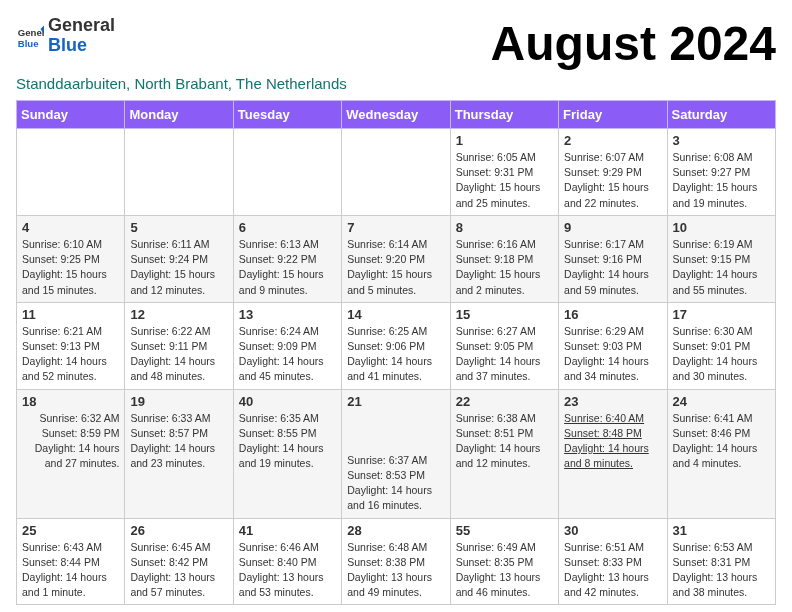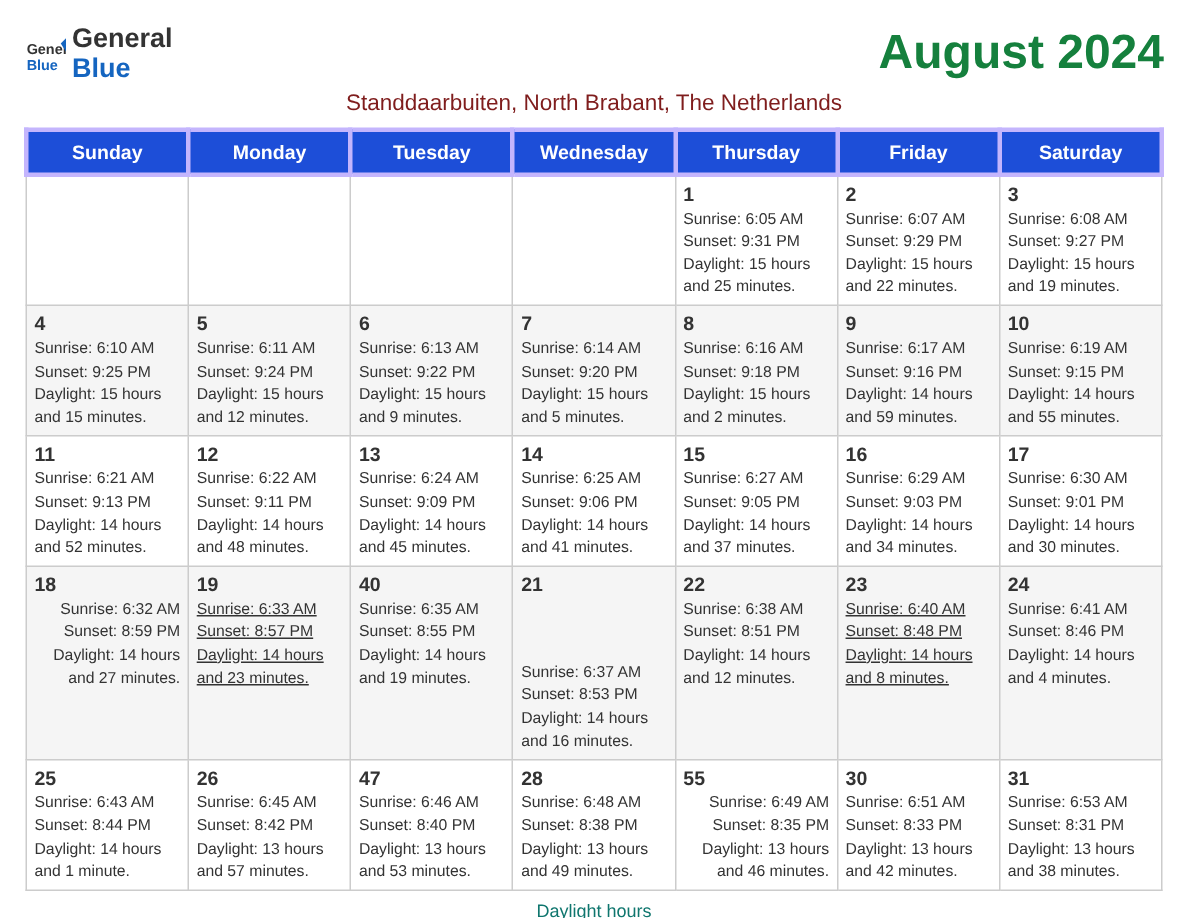--- a/index.html
+++ b/index.html
@@ -26,44 +26,43 @@
       font-weight: bold;
       line-height: 1.1;
     }
     .logo-general { color: #333; }
     .logo-blue { color: #1565c0; }
     .logo-icon {
       width: 28px;
       height: 28px;
     }
     .month-title {
-      font-size: 32px;
+      font-size: 48px;
       font-weight: bold;
-      color: #15803d;
+      color: #000000;
       text-align: right;
     }
     .subtitle {
-      text-align: center;
       font-size: 15px;
-      color: #7f1d1d;
+      color: #0f766e;
       margin-bottom: 8px;
     }
     .calendar {
       width: 100%;
       border-collapse: collapse;
       font-size: 11px;
     }
     .calendar th {
-      background-color: #1d4ed8;
+      background-color: #8b5cf6;
       color: #fff;
       padding: 6px 4px;
-      text-align: center;
+      text-align: left;
       font-size: 13px;
       font-weight: bold;
-      border: 3px solid #c4b5fd;
+      border: 1px solid #c4b5fd;
     }
     .calendar td {
       border: 1px solid #ccc;
       vertical-align: top;
       padding: 4px 5px;
       width: calc(100% / 7);
       height: 86px;
       background: #fff;
     }
     .calendar tr:nth-child(even) td {
@@ -257,21 +256,21 @@
       <tr>
         <td>
           <div class="day-number">18</div>
           <div class="day-info" style="white-space: pre-line; text-align: right;">Sunrise: 6:32 AM
 Sunset: 8:59 PM
 Daylight: 14 hours
 and 27 minutes.</div>
         </td>
         <td>
           <div class="day-number">19</div>
-          <div class="day-info" style="white-space: pre-line; text-decoration: underline;">Sunrise: 6:33 AM
+          <div class="day-info" style="white-space: pre-line;">Sunrise: 6:33 AM
 Sunset: 8:57 PM
 Daylight: 14 hours
 and 23 minutes.</div>
         </td>
         <td>
           <div class="day-number">40</div>
           <div class="day-info" style="white-space: pre-line;">Sunrise: 6:35 AM
 Sunset: 8:55 PM
 Daylight: 14 hours
 and 19 minutes.</div>
@@ -314,36 +313,36 @@
 and 1 minute.</div>
         </td>
         <td>
           <div class="day-number">26</div>
           <div class="day-info" style="white-space: pre-line;">Sunrise: 6:45 AM
 Sunset: 8:42 PM
 Daylight: 13 hours
 and 57 minutes.</div>
         </td>
         <td>
-          <div class="day-number">47</div>
+          <div class="day-number">41</div>
           <div class="day-info" style="white-space: pre-line;">Sunrise: 6:46 AM
 Sunset: 8:40 PM
 Daylight: 13 hours
 and 53 minutes.</div>
         </td>
         <td>
           <div class="day-number">28</div>
           <div class="day-info" style="white-space: pre-line;">Sunrise: 6:48 AM
 Sunset: 8:38 PM
 Daylight: 13 hours
 and 49 minutes.</div>
         </td>
         <td>
           <div class="day-number">55</div>
-          <div class="day-info" style="white-space: pre-line; text-align: right;">Sunrise: 6:49 AM
+          <div class="day-info" style="white-space: pre-line;">Sunrise: 6:49 AM
 Sunset: 8:35 PM
 Daylight: 13 hours
 and 46 minutes.</div>
         </td>
         <td>
           <div class="day-number">30</div>
           <div class="day-info" style="white-space: pre-line;">Sunrise: 6:51 AM
 Sunset: 8:33 PM
 Daylight: 13 hours
 and 42 minutes.</div>

